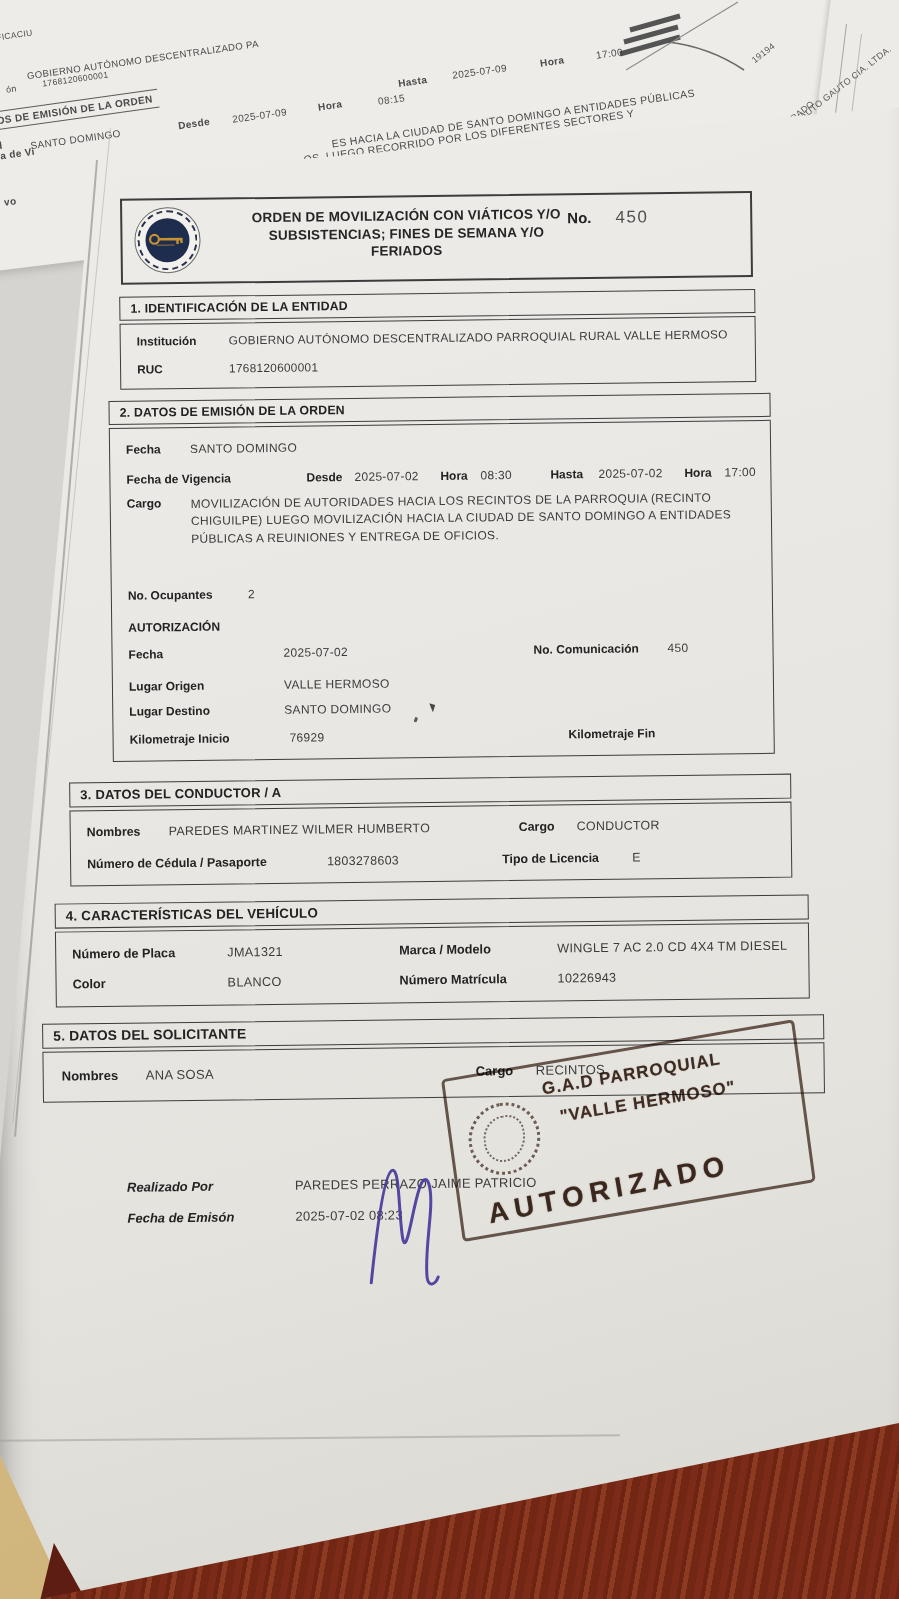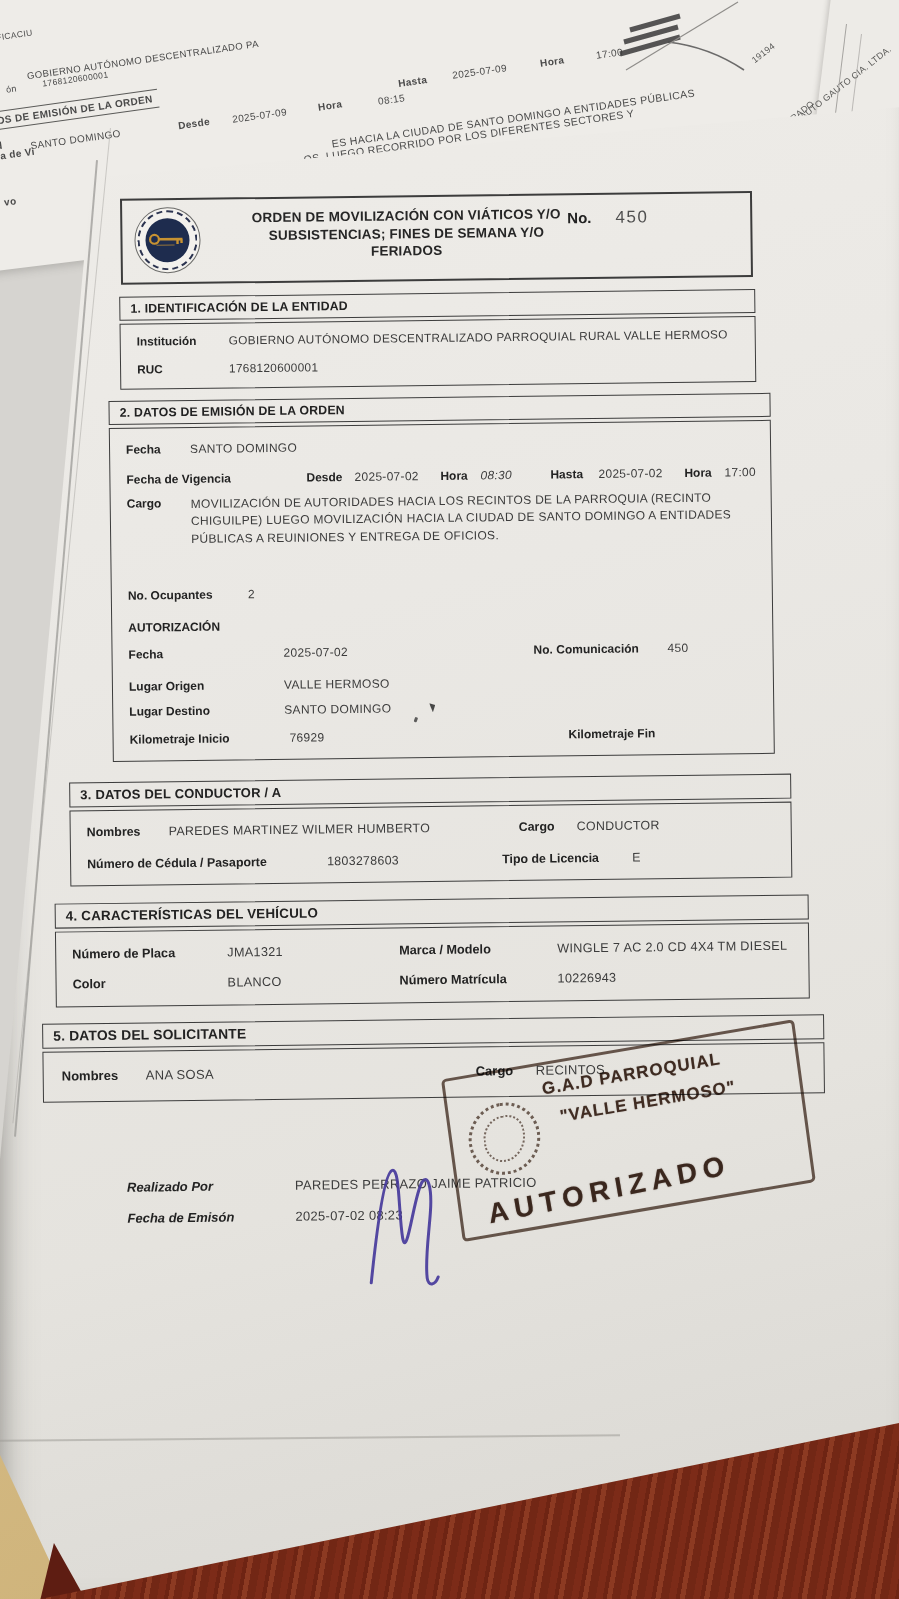--- a/index.html
+++ b/index.html
@@ -150,21 +150,21 @@
       <div class="sec-body" style="font-size:12px;padding-bottom:14px;">
         <div class="row" style="margin-top:4px;">
           <span class="lb" style="width:64px;flex:none;">Fecha</span>
           <span class="val">SANTO DOMINGO</span>
         </div>
         <div class="row" style="margin-top:16px;">
           <span class="lb" style="width:180px;flex:none;">Fecha de Vigencia</span>
           <span class="lb" style="width:48px;flex:none;">Desde</span>
           <span class="val" style="width:86px;flex:none;">2025-07-02</span>
           <span class="lb" style="width:40px;flex:none;">Hora</span>
-          <span class="val" style="width:70px;flex:none;font-style:italic;">08:30</span>
+          <span class="val" style="width:70px;flex:none;">08:30</span>
           <span class="lb" style="width:48px;flex:none;">Hasta</span>
           <span class="val" style="width:86px;flex:none;">2025-07-02</span>
           <span class="lb" style="width:40px;flex:none;">Hora</span>
           <span class="val">17:00</span>
         </div>
         <div class="row" style="margin-top:10px;">
           <span class="lb" style="width:64px;flex:none;">Cargo</span>
           <span class="val" style="width:566px;line-height:1.45;">MOVILIZACIÓN DE AUTORIDADES HACIA LOS RECINTOS DE LA PARROQUIA (RECINTO CHIGUILPE) LUEGO MOVILIZACIÓN HACIA LA CIUDAD DE SANTO DOMINGO A ENTIDADES PÚBLICAS A REUINIONES Y ENTREGA DE OFICIOS.</span>
         </div>
         <div class="row" style="margin-top:40px;">

